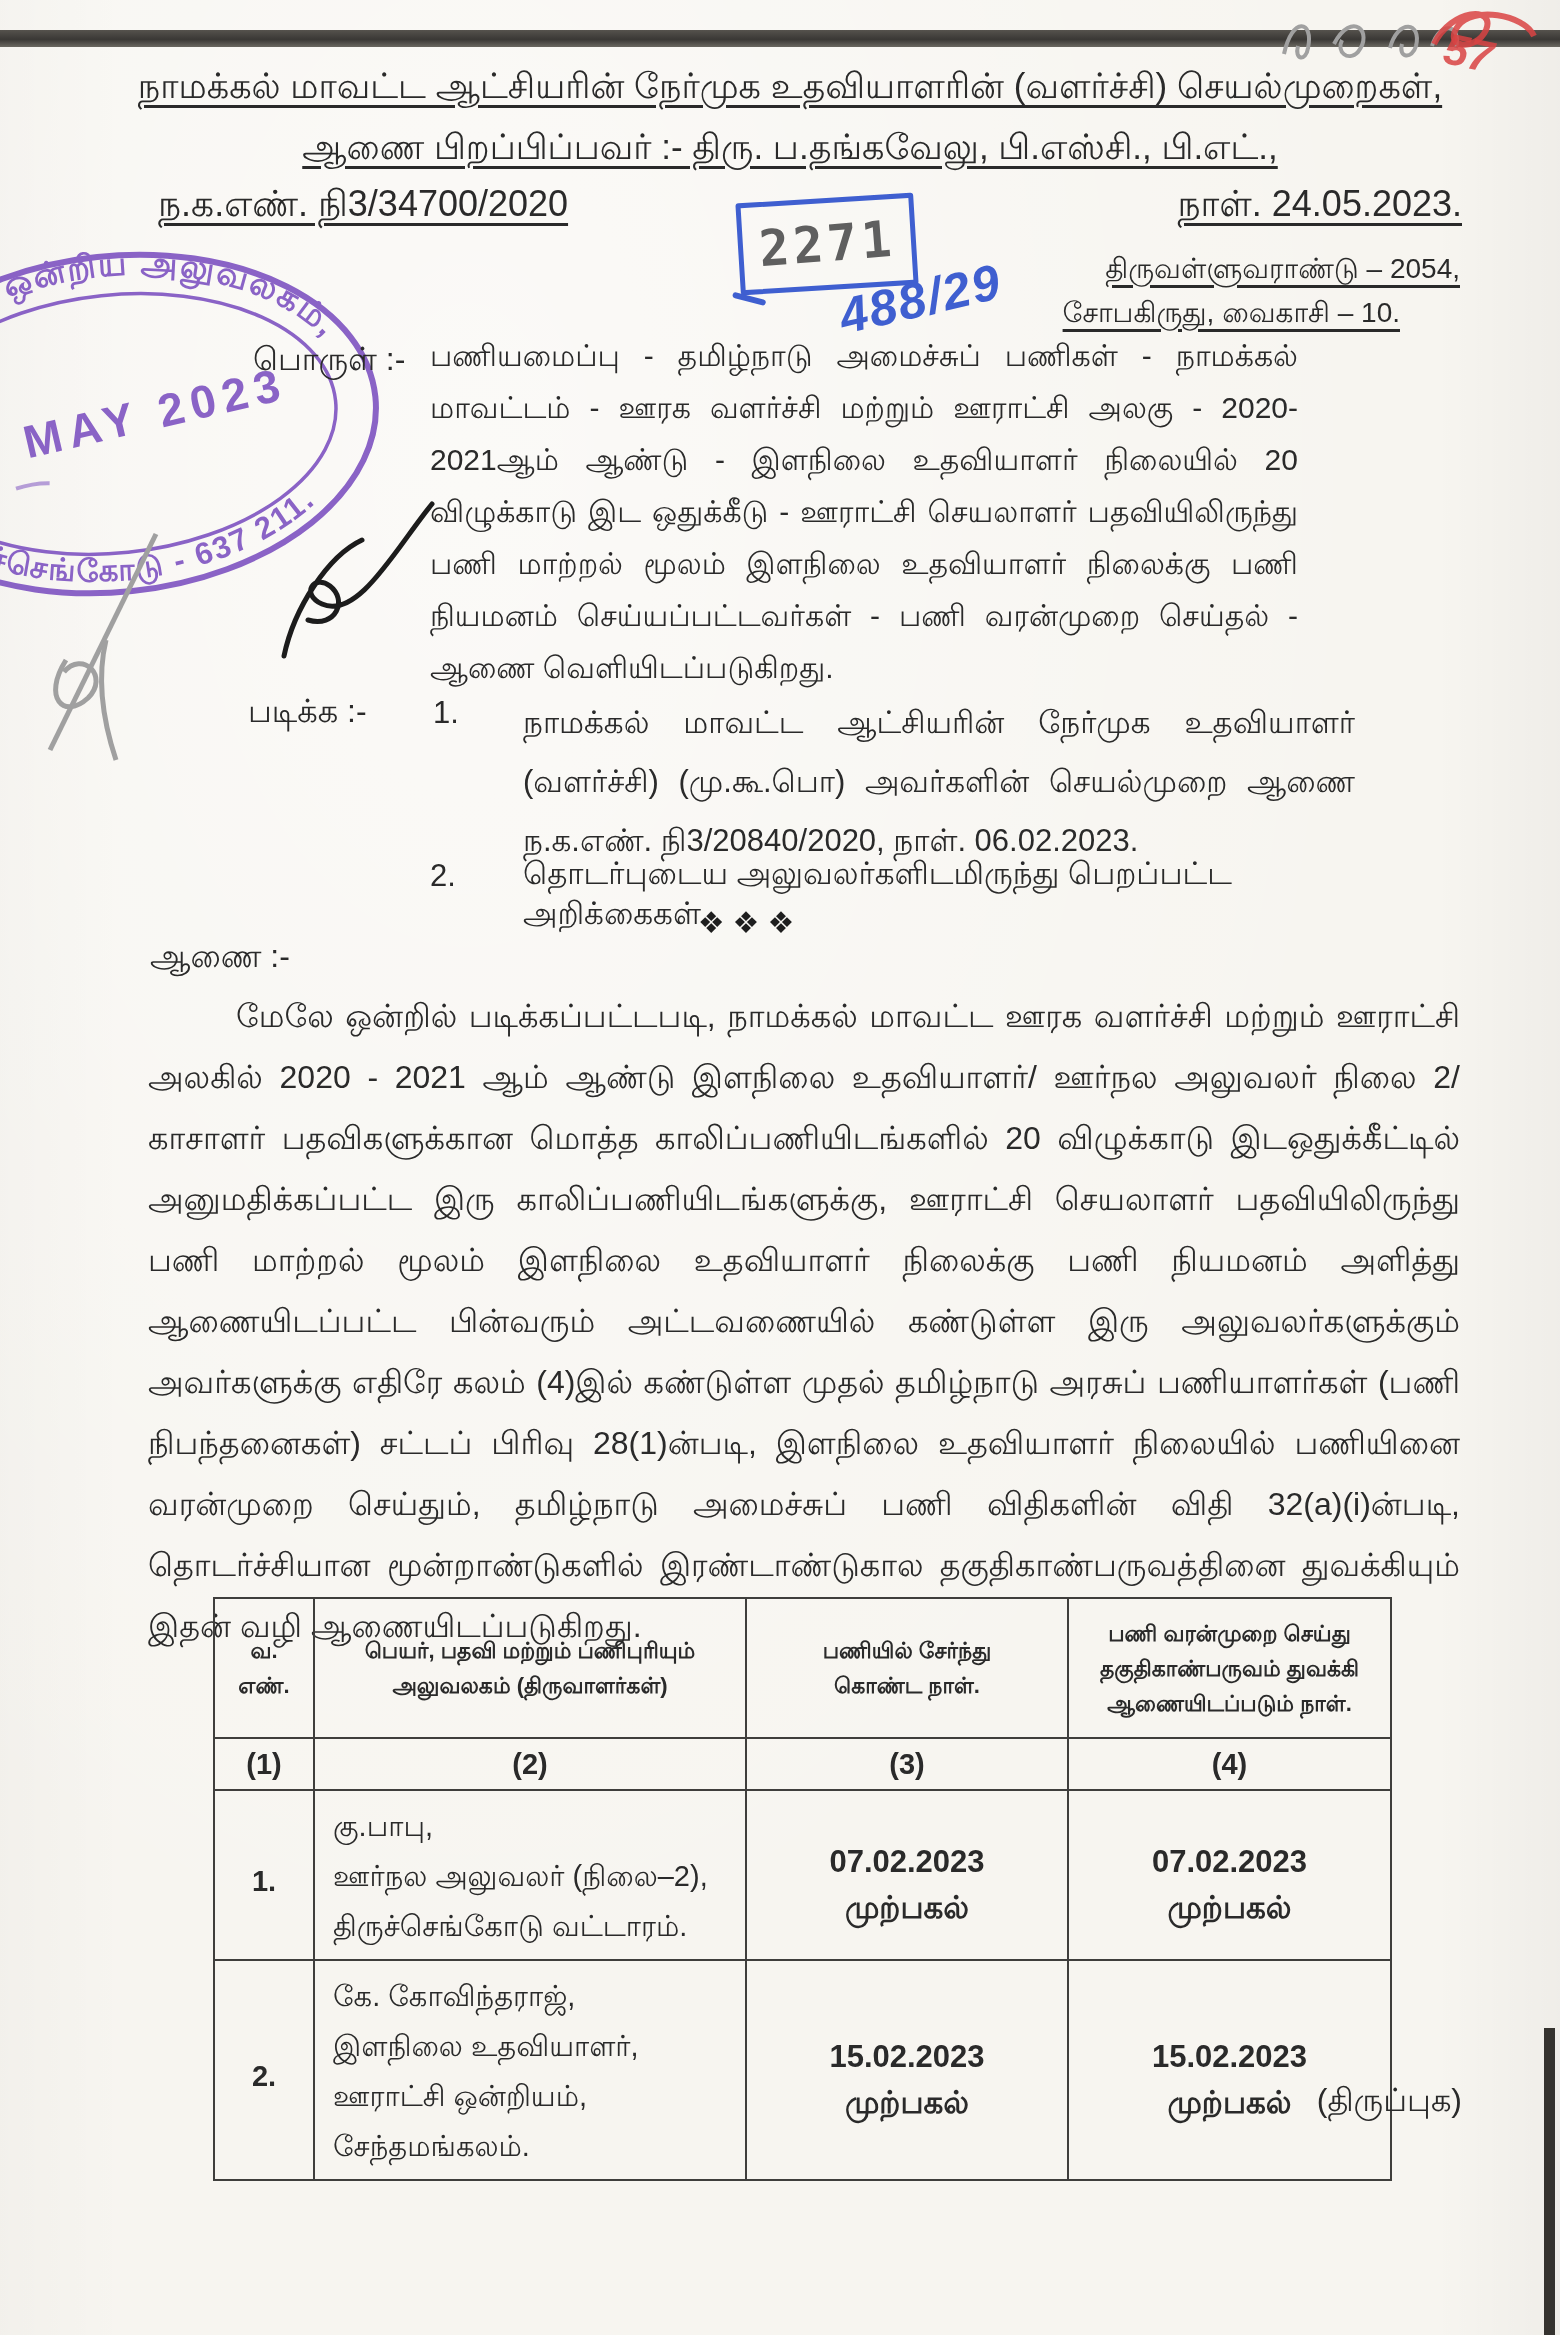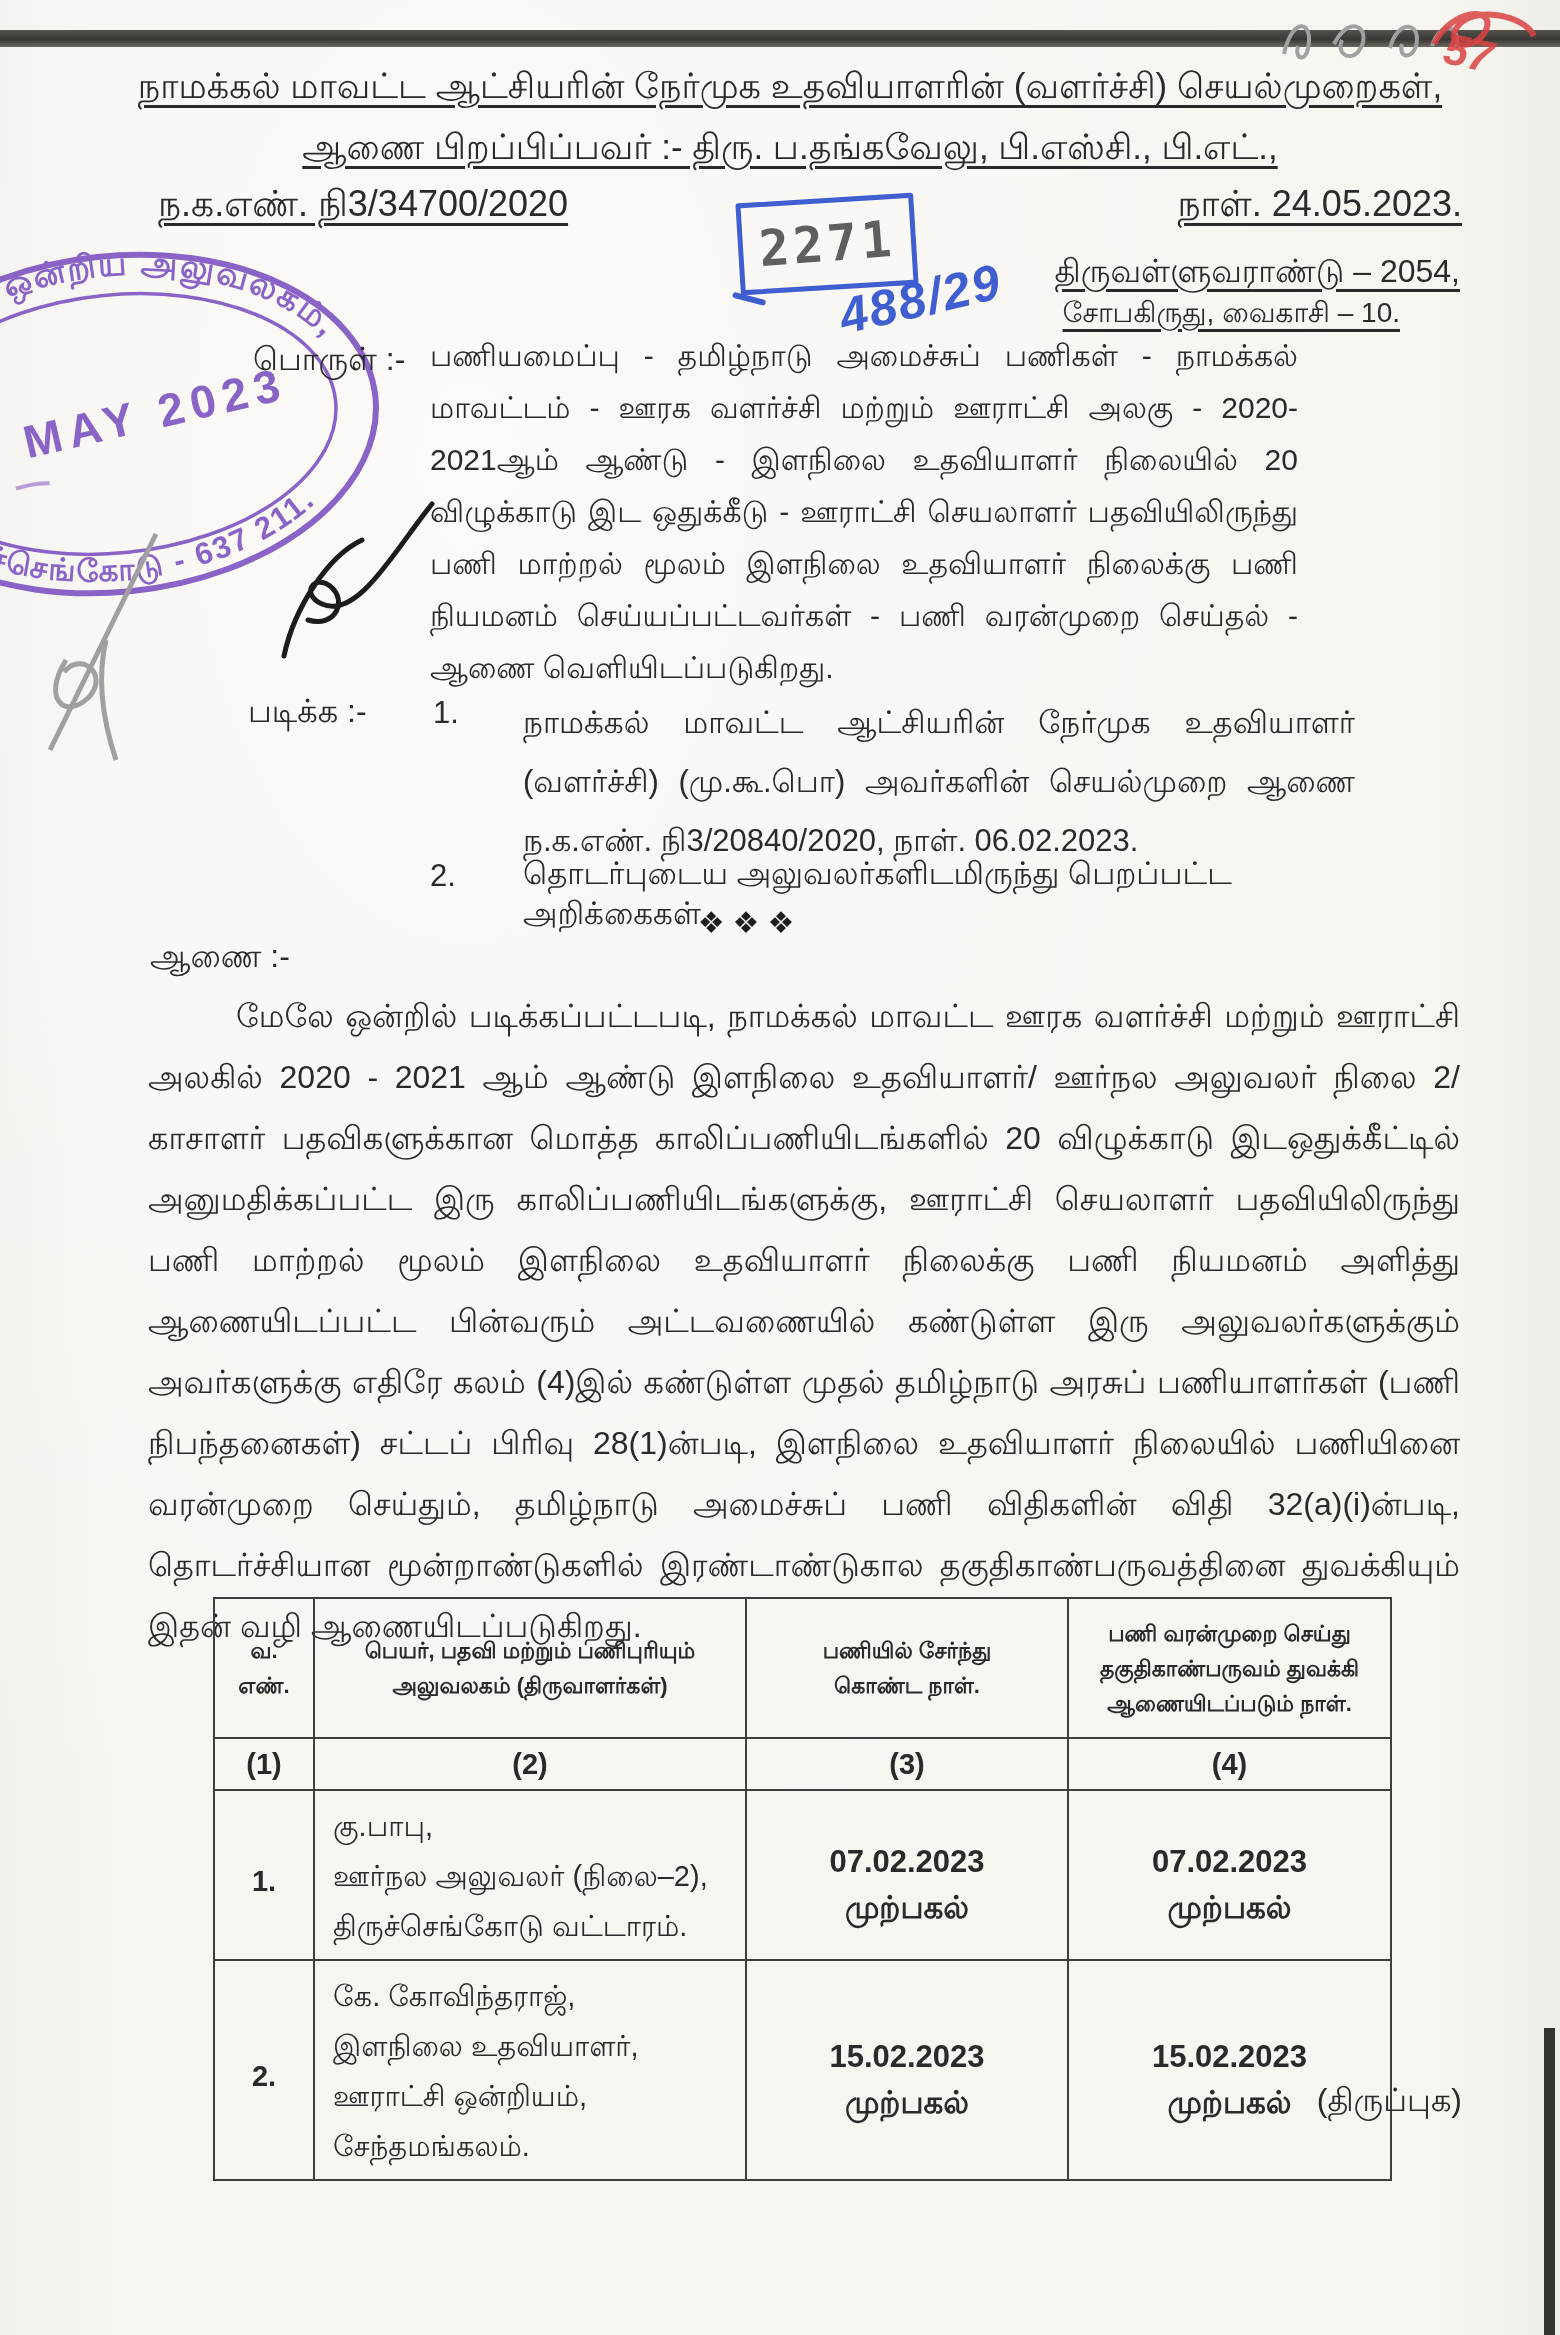--- a/index.html
+++ b/index.html
@@ -15,21 +15,21 @@
   .bold{font-weight:normal;}
   .preline{white-space:pre-line;}
 
   .top-band{left:0;top:30px;width:1560px;height:17px;background:linear-gradient(180deg,#55524d,#3a3835 55%,#6b6861);}
   .right-edge{left:1544px;top:2028px;width:11px;height:307px;background:#35332f;}
 
   .title1{left:130px;top:66px;width:1320px;text-align:center;font-size:35px;}
   .title2{left:130px;top:127px;width:1320px;text-align:center;font-size:35px;}
   .ref-no{left:158px;top:183px;font-size:36px;}
   .doc-date{left:1100px;top:183px;width:362px;text-align:right;font-size:36px;}
-  .year1{left:1020px;top:253px;width:440px;text-align:right;font-size:32px;}
+  .year1{left:1020px;top:253px;width:440px;text-align:right;font-size:28px;}
   .year2{left:960px;top:297px;width:440px;text-align:right;font-size:28px;}
 
   .subject-label{left:253px;top:341px;font-size:32px;}
   .subject-text{left:430px;top:330px;width:868px;font-size:30px;line-height:52px;text-align:justify;}
 
   .read-label{left:248px;top:693px;font-size:32px;}
   .read-no1{left:433px;top:695px;font-size:31px;}
   .read-item1{left:523px;top:693px;width:832px;font-size:31px;line-height:59px;text-align:justify;}
   .read-no2{left:430px;top:858px;font-size:31px;}
   .read-item2{left:523px;top:856px;width:832px;font-size:31px;}

